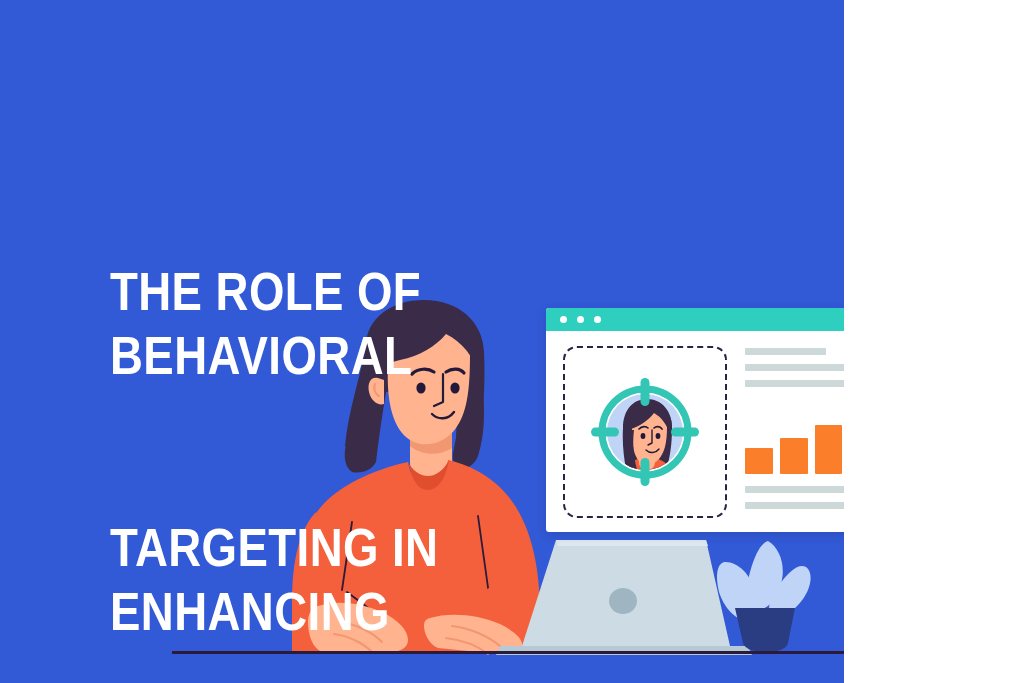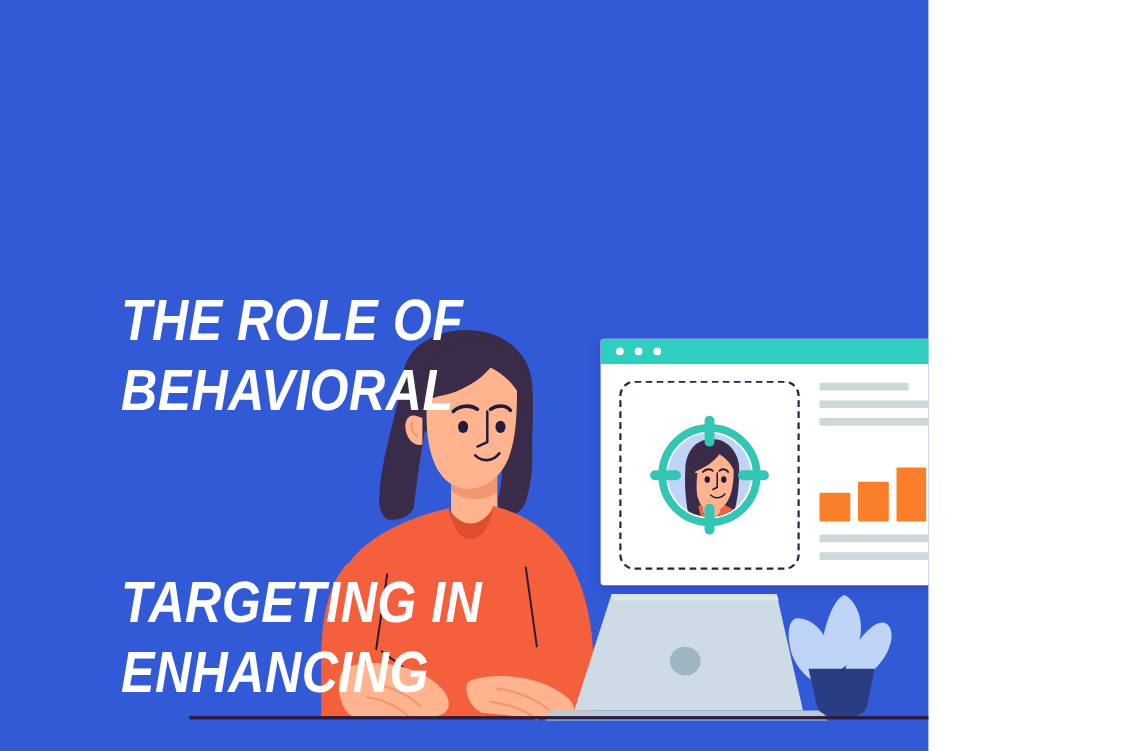--- a/index.html
+++ b/index.html
@@ -7,21 +7,20 @@
     padding: 0;
     background: #ffffff;
   }
   #stage {
     position: relative;
     width: 844px;
     height: 683px;
     overflow: hidden;
     background: #3259D6;
     font-family: "Liberation Sans", sans-serif;
-    font-style: italic;
   }
 
   
   #headline {
     position: absolute;
     left: 110px;
     top: 96px;
     width: 660px;
     color: #FFFFFF;
     font-family: "Liberation Sans", sans-serif;

